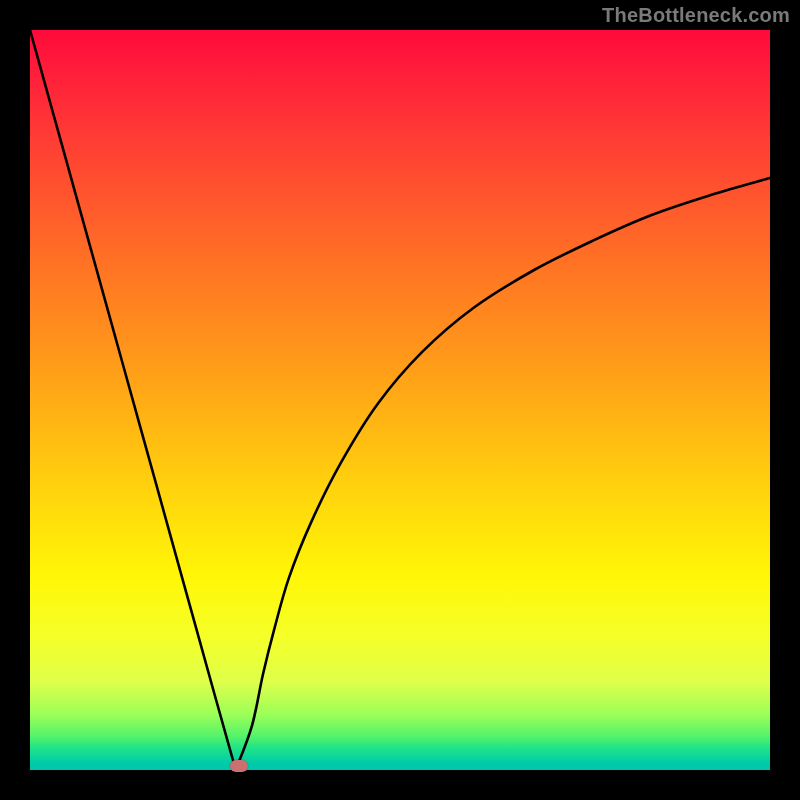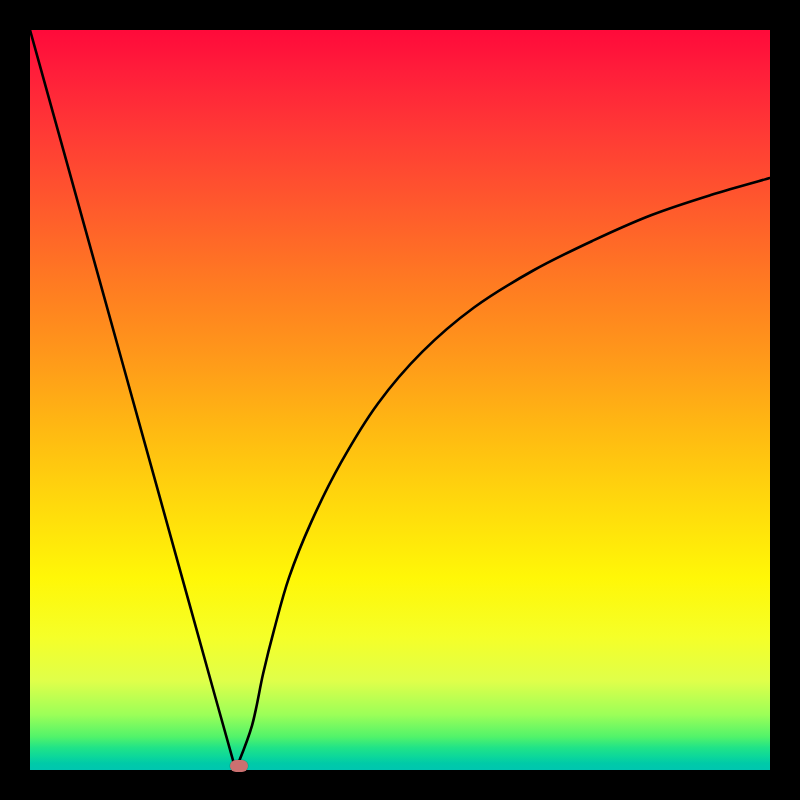--- a/index.html
+++ b/index.html
@@ -67,20 +67,21 @@
     top: 0;
     width: 740px;
     height: 740px;
   }
 </style>
 </head>
 <body>
 
 <div class="frame">
 
+  <div class="watermark">TheBottleneck.com</div>
 
   <div class="plot-area">
     <svg class="curve" viewBox="0 0 740 740" preserveAspectRatio="none">
       <path fill="none" stroke="#000" stroke-width="2.6" stroke-linecap="round" stroke-linejoin="round" d="M 0.00 0.00 C 6.17 22.20, 24.67 88.80, 37.00 133.20 C 49.33 177.60, 61.67 222.00, 74.00 266.40 C 86.33 310.80, 98.67 355.20, 111.00 399.60 C 123.33 444.00, 135.67 488.40, 148.00 532.80 C 160.33 577.20, 175.38 631.47, 185.00 666.00 C 194.62 700.53, 202.27 727.67, 205.72 740.00 C 208.43 732.60, 217.44 711.63, 222.00 695.60 C 226.56 679.57, 229.40 659.83, 233.10 643.80 C 236.80 627.77, 239.88 615.43, 244.20 599.40 C 248.52 583.37, 252.83 565.48, 259.00 547.60 C 265.17 529.72, 272.57 511.22, 281.20 492.10 C 289.83 472.98, 299.70 452.63, 310.80 432.90 C 321.90 413.17, 334.23 392.20, 347.80 373.70 C 361.37 355.20, 376.17 337.93, 392.20 321.90 C 408.23 305.87, 425.50 291.07, 444.00 277.50 C 462.50 263.93, 483.47 251.60, 503.20 240.50 C 522.93 229.40, 542.67 220.15, 562.40 210.90 C 582.13 201.65, 601.87 192.65, 621.60 185.00 C 641.33 177.35, 661.07 171.19, 680.80 165.02 C 700.53 158.85, 730.13 150.84, 740.00 148.00"></path>
     </svg>
     <div class="marker" style="left: 199.68px; top: 730.3px; width: 18px; height: 12px;"></div>
   </div>
 
 </div>
 

